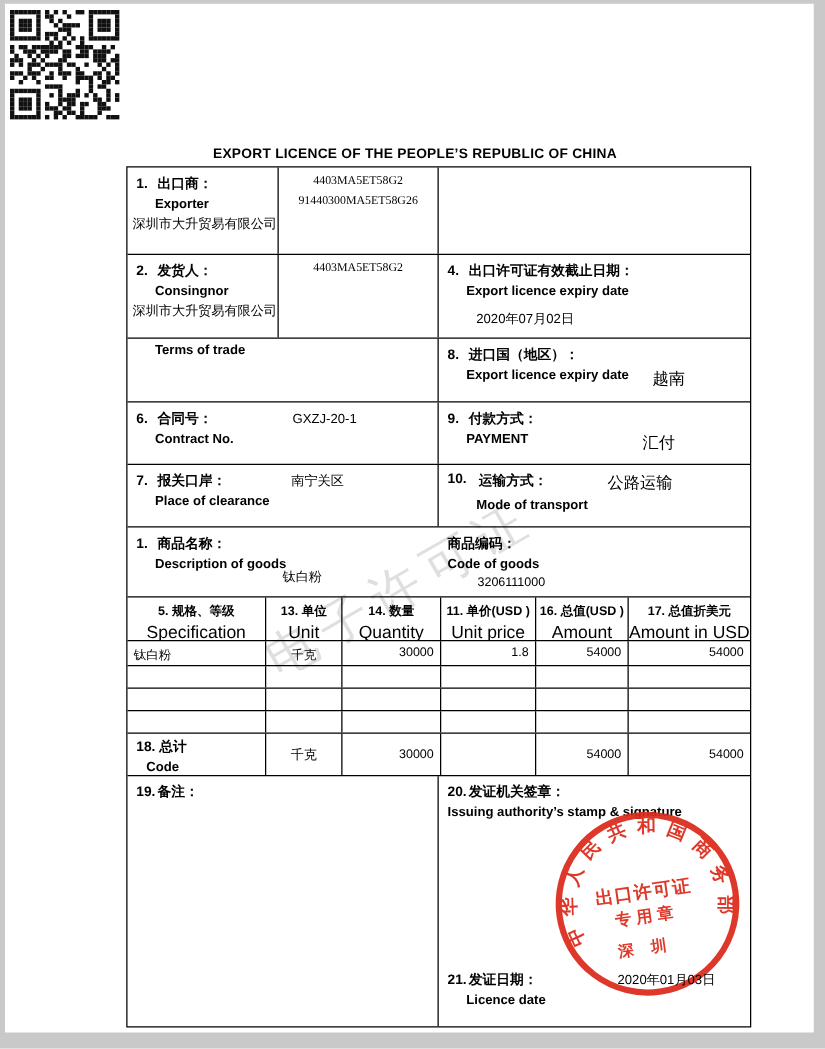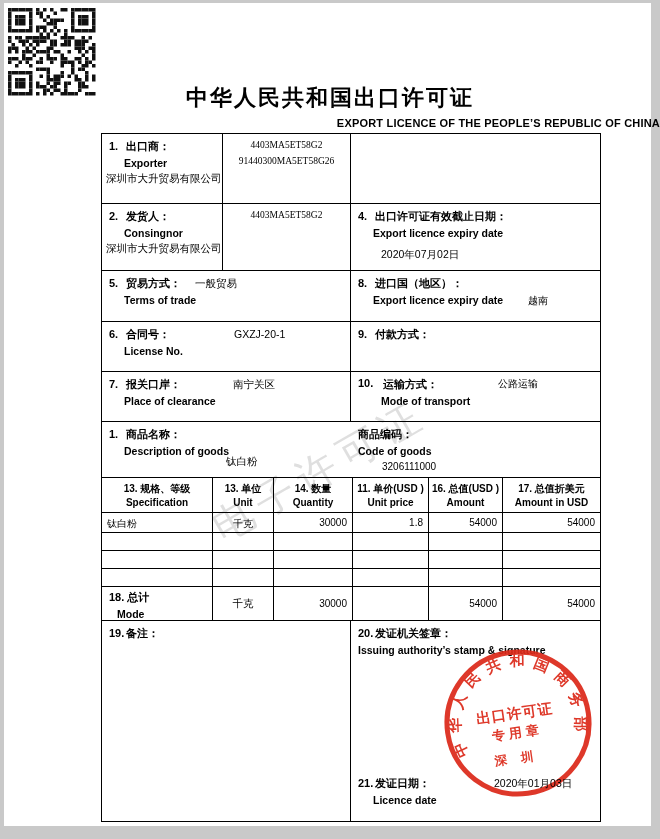--- a/index.html
+++ b/index.html
@@ -2,21 +2,21 @@
 <html><head>
 <meta charset="utf-8">
 <style>
   html,body{margin:0;padding:0;}
   .stage{position:relative;width:660px;height:839px;background:#c9c9c9;overflow:hidden;
          font-family:"Liberation Sans",sans-serif;color:#000;}
   .page{position:absolute;left:4px;top:3px;width:647px;height:823px;background:#ffffff;}
   .qr{position:absolute;left:8px;top:8px;width:88px;height:88px;}
   .title{position:absolute;left:0;right:0;top:83px;text-align:center;
          font-size:22px;font-weight:700;letter-spacing:2px;}
-  .subtitle{position:absolute;left:4px;right:0;top:117px;text-align:right;
+  .subtitle{position:absolute;left:4px;right:0;top:117px;text-align:center;
          font-size:11px;font-weight:700;letter-spacing:0.2px;}
   .watermark{position:absolute;left:200px;top:443px;width:240px;text-align:center;
          font-size:40px;letter-spacing:8px;white-space:nowrap;color:rgba(110,110,110,0.22);
          transform:rotate(-30deg);z-index:1;}
   .tbl{position:absolute;left:81px;top:133px;width:500px;height:689px;
        border:1.6px solid #000;box-sizing:border-box;display:flex;flex-direction:column;z-index:2;margin-left:20px;}
   .row{display:flex;border-bottom:1.5px solid #000;box-sizing:border-box;}
   .row.last{border-bottom:none;flex:1;}
   .cell{border-right:1.5px solid #000;box-sizing:border-box;position:relative;overflow:hidden;}
   .cell.end{border-right:none;}
@@ -24,29 +24,29 @@
   .c1{width:111px;} .c2{width:61px;} .c3{width:79px;} .c4{width:76px;} .c5{width:74px;} .c6{flex:1;}
   .l1{font-weight:700;font-size:11px;padding:5px 0 0 7px;}
   .no{display:inline-block;min-width:17px;}
   .l2{font-weight:700;font-size:10.5px;padding:3px 0 0 22px;}
   .vinl{font-weight:400;font-size:10.5px;margin-left:14px;}
   .company{font-size:10.5px;padding:3px 0 0 4px;}
   .code{font-family:"Liberation Serif","DejaVu Serif",serif;font-size:9.5px;text-align:center;margin-top:6px;}
   .licno{font-size:15px;letter-spacing:1px;padding:7px 0 0 57px;}
   .dateval{font-size:10.5px;padding:9px 0 0 30px;}
   .l2flex{display:flex;align-items:flex-start;}
-  .rval{font-size:10px;font-weight:400;}
+  .rval{font-size:13px;font-weight:400;}
   .goodsname{position:absolute;left:124px;top:33px;font-size:10.5px;}
   .codeblock{position:absolute;left:256px;top:0;}
   .codeblock .l1{padding-left:0;}
   .codeblock .l2{padding-left:0;}
   .codenum{font-size:10px;padding:4px 0 0 24px;font-family:Liberation Sans, sans-serif;}
   .hc{text-align:center;}
   .hcn{font-weight:700;font-size:10px;padding-top:4px;}
-  .hen{font-weight:700;font-size:10px;padding-top:1px;}
+  .hen{font-weight:400;font-size:14px;padding-top:1px;}
   .ic{font-size:10px;padding-top:4px;}
   .tl{text-align:left;padding-left:5px;} .tc{text-align:center;} .tr{text-align:right;padding-right:5px;}
   .trow .cell{display:flex;align-items:center;}
   .trow .num{justify-content:flex-end;padding-right:5px;font-size:10px;}
   .trow .unit{justify-content:center;font-size:10.5px;}
   .totlbl{display:block;align-self:flex-start;}
   .stamp{position:absolute;left:87px;top:22px;width:160px;height:160px;opacity:0.93;}
   .f21{position:absolute;left:7px;top:150px;}
   .f21 .l1{padding-left:0;}
   .f21 .l2{padding-left:15px;}
@@ -361,21 +361,20 @@
         <rect x="52.5" y="84" width="3.5" height="3.5" fill="#111"></rect>
         <rect x="56" y="84" width="3.5" height="3.5" fill="#111"></rect>
         <rect x="59.5" y="84" width="3.5" height="3.5" fill="#111"></rect>
         <rect x="63" y="84" width="3.5" height="3.5" fill="#111"></rect>
         <rect x="66.5" y="84" width="3.5" height="3.5" fill="#111"></rect>
         <rect x="77" y="84" width="3.5" height="3.5" fill="#111"></rect>
         <rect x="80.5" y="84" width="3.5" height="3.5" fill="#111"></rect>
         <rect x="84" y="84" width="3.5" height="3.5" fill="#111"></rect>
       </svg></div>
 
-  <div class="title">中华人民共和国出口许可证</div>
   <div class="subtitle">EXPORT LICENCE OF THE PEOPLE’S REPUBLIC OF CHINA</div>
 
   <div class="watermark">电子许可证</div>
 
   <div class="tbl">
 
     <div class="row" style="height:70px">
       <div class="cell ca">
         <div class="l1"><span class="no">1.</span><span>出口商：</span></div>
         <div class="l2">Exporter</div>
@@ -398,39 +397,42 @@
       </div>
       <div class="cell cc end">
         <div class="l1"><span class="no">4.</span><span>出口许可证有效截止日期：</span></div>
         <div class="l2">Export licence expiry date</div>
         <div class="dateval">2020年07月02日</div>
       </div>
     </div>
 
     <div class="row" style="height:51px">
       <div class="cell half">
-        <div class="l1"><span class="no">5.</span><span>贸易方式：</span><span class="vinl">一般贸易</span></div>
         <div class="l2">Terms of trade</div>
       </div>
       <div class="cell rest end">
         <div class="l1"><span class="no">8.</span><span>进口国（地区）：</span></div>
         <div class="l2 l2flex">
             <span>Export licence expiry date</span>
             <span class="rval" style="margin-left:auto;margin-right:52px">越南</span>
           </div>
       </div>
     </div>
 
     <div class="row" style="height:50px">
       <div class="cell half">
         <div class="l1"><span class="no">6.</span><span>合同号：</span><span class="vinl" style="margin-left:64px">GXZJ-20-1</span></div>
-        <div class="l2">License No.</div>
+        <div class="l2">Contract No.</div>
       </div>
       <div class="cell rest end">
         <div class="l1"><span class="no">9.</span><span>付款方式：</span></div>
+        <div class="l2 l2flex">
+            <span>PAYMENT</span>
+            <span class="rval" style="margin-left:auto;margin-right:60px">汇付</span>
+          </div>
       </div>
     </div>
 
     <div class="row" style="height:50px">
       <div class="cell half">
         <div class="l1"><span class="no">7.</span><span>报关口岸：</span><span class="vinl" style="margin-left:52px">南宁关区</span></div>
         <div class="l2">Place of clearance</div>
       </div>
       <div class="cell rest end">
         <div class="l1 l2flex">
@@ -450,21 +452,21 @@
         <div class="codeblock">
           <div class="l1">商品编码：</div>
           <div class="l2">Code of goods</div>
           <div class="codenum">3206111000</div>
         </div>
       </div>
     </div>
 
     <div class="row" style="height:35px">
       <div class="cell c1 hc">
-        <div class="hcn">13. 规格、等级</div>
+        <div class="hcn">5. 规格、等级</div>
         <div class="hen">Specification</div>
       </div>
       <div class="cell c2 hc">
         <div class="hcn">13. 单位</div>
         <div class="hen">Unit</div>
       </div>
       <div class="cell c3 hc">
         <div class="hcn">14. 数量</div>
         <div class="hen">Quantity</div>
       </div>
@@ -513,21 +515,21 @@
         <div class="cell c3"></div>
         <div class="cell c4"></div>
         <div class="cell c5"></div>
         <div class="cell c6 end"></div>
     </div>
 
     <div class="row trow" style="height:34px">
       <div class="cell c1">
         <div class="totlbl">
           <div class="l1" style="padding-top:3px">18. 总计</div>
-          <div class="l2" style="padding-left:15px">Mode</div>
+          <div class="l2" style="padding-left:15px">Code</div>
         </div>
       </div>
       <div class="cell c2 unit">千克</div>
       <div class="cell c3 num">30000</div>
       <div class="cell c4 num"></div>
       <div class="cell c5 num">54000</div>
       <div class="cell c6 num end">54000</div>
     </div>
 
     <div class="row last">

